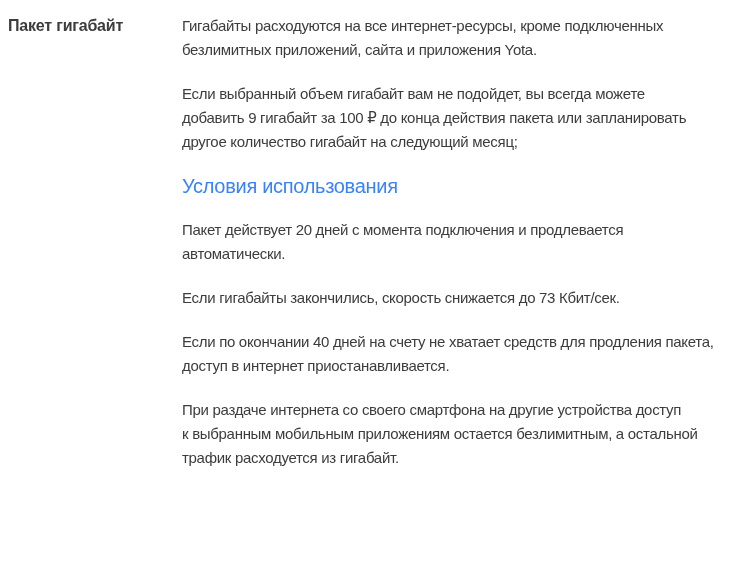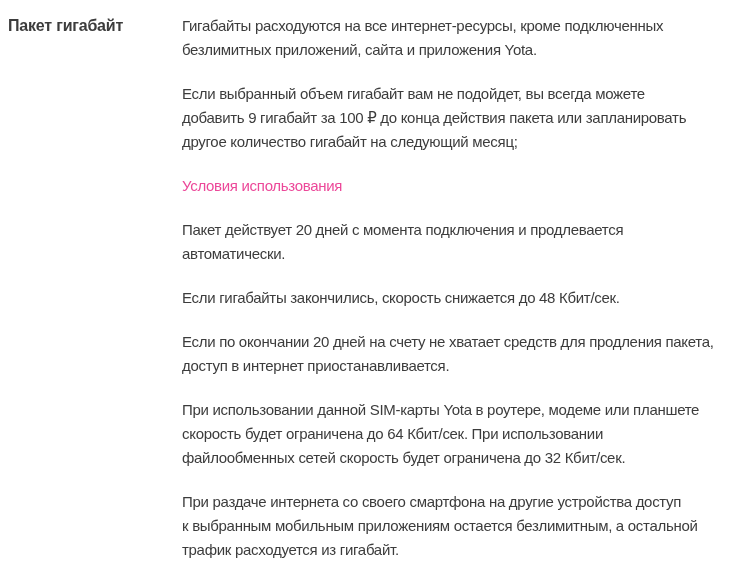--- a/index.html
+++ b/index.html
@@ -32,47 +32,44 @@
   }
   .para {
     font-size: 15px;
     line-height: 24px;
     letter-spacing: -0.3px;
     color: #3c3c3c;
     white-space: pre-line;
     margin: 0 0 20px 0;
   }
   .subheading {
-    font-size: 15px;
+    font-size: 20px;
     font-weight: normal;
     line-height: 24px;
     letter-spacing: -0.3px;
-    color: #ec4899;
+    color: #3b82f6;
     margin: 0 0 20px 0;
   }
 </style>
 </head>
 <body>
 
 <div class="section">
   <div class="left-col">
     <h2 class="section-title">Пакет гигабайт</h2>
   </div>
   <div class="right-col">
     <p class="para">Гигабайты расходуются на все интернет-ресурсы, кроме подключенных
 безлимитных приложений, сайта и приложения Yota.</p>
     <p class="para">Если выбранный объем гигабайт вам не подойдет, вы всегда можете
 добавить 9 гигабайт за 100 ₽ до конца действия пакета или запланировать
 другое количество гигабайт на следующий месяц;</p>
     <h3 class="subheading">Условия использования</h3>
     <p class="para">Пакет действует 20 дней с момента подключения и продлевается
 автоматически.</p>
-    <p class="para">Если гигабайты закончились, скорость снижается до 48 Кбит/сек.</p>
-    <p class="para">Если по окончании 20 дней на счету не хватает средств для продления пакета,
+    <p class="para">Если гигабайты закончились, скорость снижается до 73 Кбит/сек.</p>
+    <p class="para">Если по окончании 40 дней на счету не хватает средств для продления пакета,
 доступ в интернет приостанавливается.</p>
-    <p class="para">При использовании данной SIM-карты Yota в роутере, модеме или планшете
-скорость будет ограничена до 64 Кбит/сек. При использовании
-файлообменных сетей скорость будет ограничена до 32 Кбит/сек.</p>
     <p class="para">При раздаче интернета со своего смартфона на другие устройства доступ
 к выбранным мобильным приложениям остается безлимитным, а остальной
 трафик расходуется из гигабайт.</p>
   </div>
 </div>
 
 </body></html>

